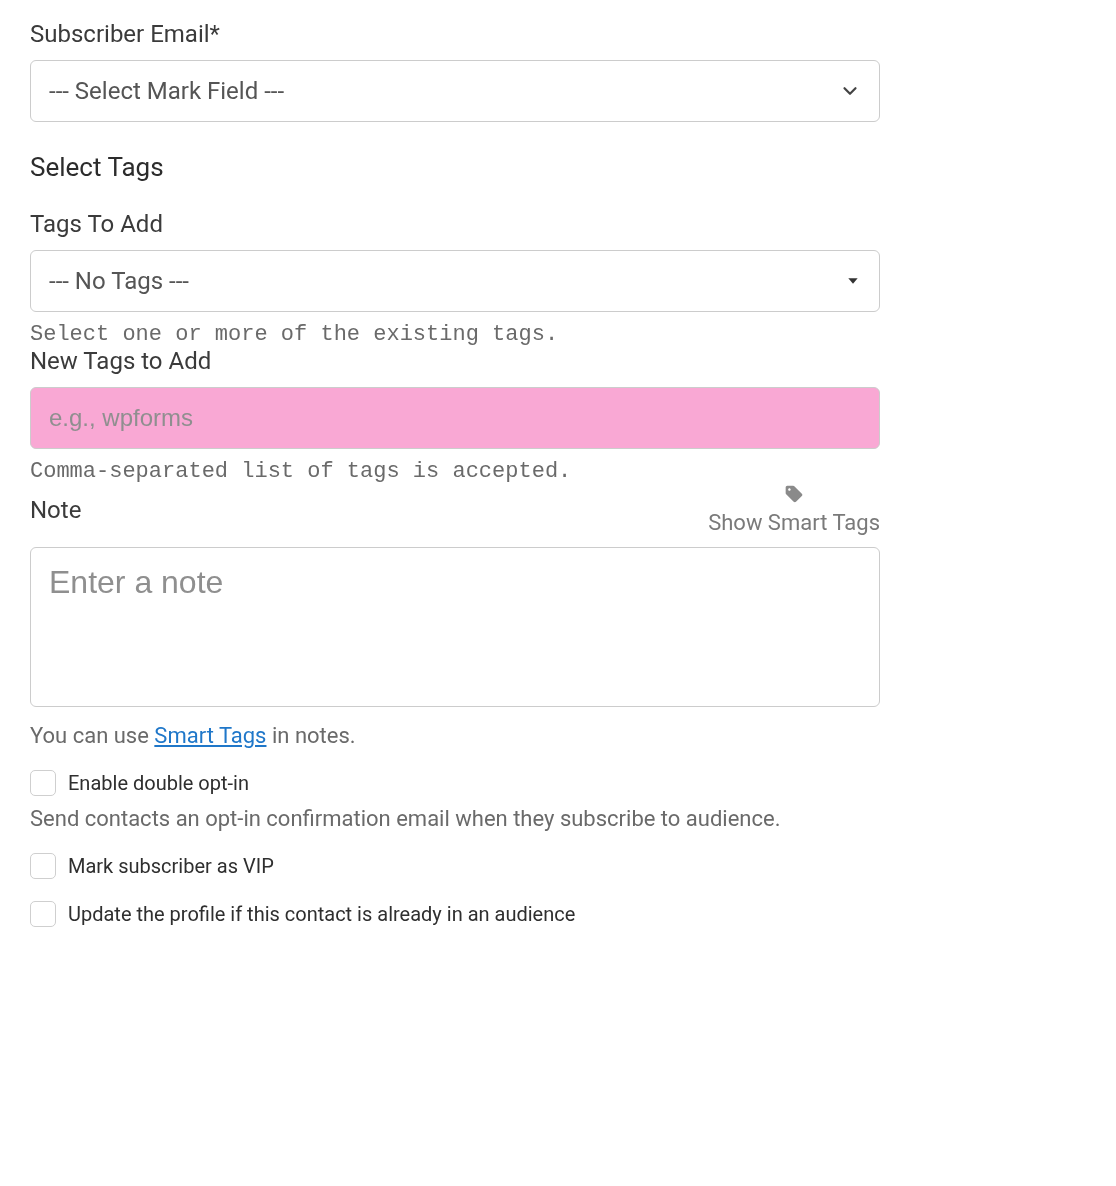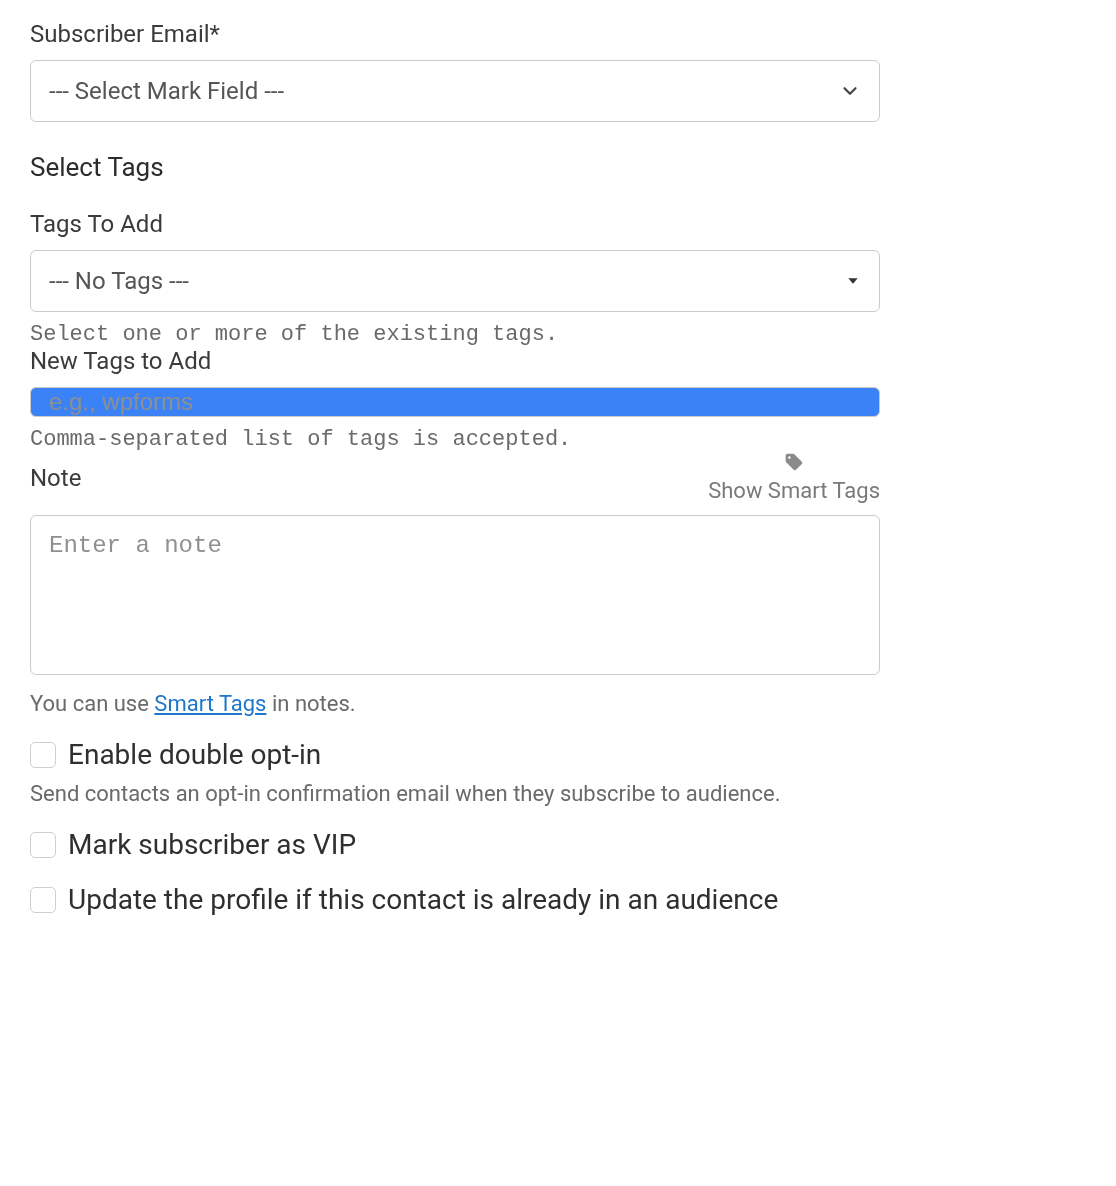--- a/index.html
+++ b/index.html
@@ -46,37 +46,37 @@
       color: #6a6a6a;
       margin-top: 10px;
       font-family: Liberation Mono, monospace;
     }
     .field-group {
     }
     .text-input {
       width: 850px;
       border: 1px solid #ccc;
       border-radius: 6px;
-      padding: 0 18px;
+      padding: 16px 18px;
       font-size: 24px;
       color: #333;
-      background: #3b82f6;
+      background: #f9a8d4;
     }
     .text-input::placeholder { color: #8f8f8f; }
     .textarea-input {
       width: 850px;
       border: 1px solid #ccc;
       border-radius: 6px;
       padding: 16px 18px;
-      font-size: 24px;
+      font-size: 32px;
       color: #333;
       background: #fff;
       height: 160px;
       resize: none;
-      font-family: Liberation Mono, monospace;
+      font-family: Liberation Sans, sans-serif;
     }
     .textarea-input::placeholder { color: #8f8f8f; }
     .label-row {
       width: 850px;
       display: flex;
       align-items: center;
       justify-content: space-between;
       margin-bottom: 12px;
     }
     .smart-tags-toggle {
@@ -107,21 +107,21 @@
     .checkbox-box {
       width: 26px;
       height: 26px;
       border: 1.5px solid #cfcfcf;
       border-radius: 5px;
       background: #fff;
       flex-shrink: 0;
       cursor: pointer;
     }
     .checkbox-label {
-      font-size: 28px;
+      font-size: 20px;
       color: #2f2f2f;
       cursor: pointer;
       text-align: right;
     }
     .checkbox-help {
       font-size: 22px;
       color: #6a6a6a;
       margin-top: 10px;
       margin-bottom: 10px;
     }

